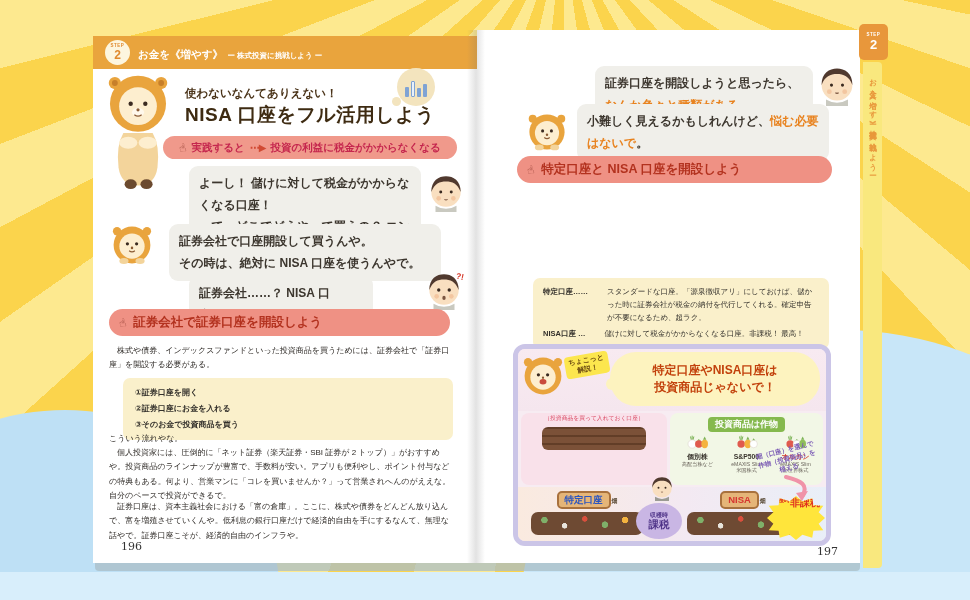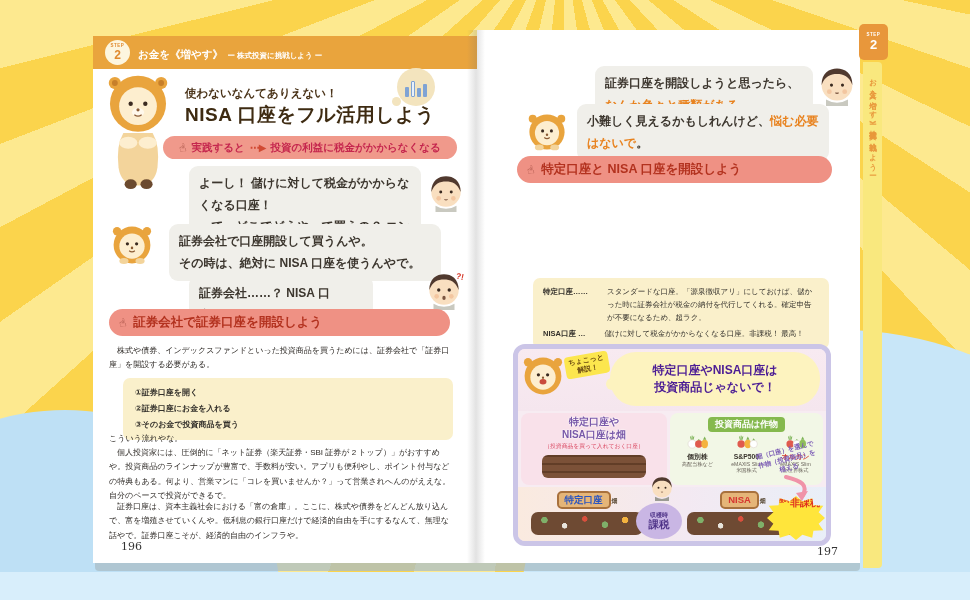--- a/index.html
+++ b/index.html
@@ -77,21 +77,21 @@
   .rp-body .types div{line-height:1.9;}
   .defs-box{position:absolute;left:56px;top:248px;width:296px;background:#FAF0CB;border-radius:7px;padding:8px 10px;box-sizing:border-box;font-size:7.5px;line-height:1.7;color:#33302B;}
   .def-entry{display:flex;}
   .def-entry + .def-entry{margin-top:4px;}
   .def-term{font-weight:bold;white-space:nowrap;margin-right:19px;flex:0 0 auto;}
 
   .illus{position:absolute;left:36px;top:314px;width:318px;height:202px;border:5px solid #CBC5E7;border-radius:12px;background:#F7ECF2;box-sizing:border-box;overflow:hidden;}
   .il-top{position:absolute;left:0;top:0;width:100%;height:62px;background:linear-gradient(180deg,#F8EAF1,#F5E6EE);}
   .il-lion{position:absolute;left:2px;top:4px;width:46px;height:46px;}
   .il-badge{position:absolute;left:47px;top:5px;background:#FCE64E;color:#6B4A12;font-size:7px;font-weight:bold;padding:2px 4px;border-radius:4px;transform:rotate(-10deg);white-space:pre-line;text-align:center;line-height:1.25;}
-  .il-bubble{position:absolute;left:92px;top:3px;width:210px;height:54px;background:#FDF3BF;border-radius:26px;display:flex;align-items:center;justify-content:center;text-align:center;color:#4c1d95;font-weight:bold;font-size:12px;line-height:1.4;white-space:pre-line;}
+  .il-bubble{position:absolute;left:92px;top:3px;width:210px;height:54px;background:#FDF3BF;border-radius:26px;display:flex;align-items:center;justify-content:center;text-align:center;color:#c2410c;font-weight:bold;font-size:12px;line-height:1.4;white-space:pre-line;}
   .il-bubble:before{content:"";position:absolute;left:-4px;top:26px;width:12px;height:12px;background:#FDF3BF;border-radius:50%;}
 
   .il-mid-left{position:absolute;left:3px;top:64px;width:146px;height:72px;background:#F9E1EA;border-radius:8px;text-align:center;}
   .fp-title{margin-top:3px;color:#7857A8;font-weight:bold;font-size:10px;line-height:1.25;white-space:pre-line;text-shadow:0 0 2px #fff,0 0 2px #fff;}
   .fp-sub{color:#D9455F;font-size:5.8px;margin-top:1px;}
   .fp-field{width:104px;height:23px;margin:4px auto 0;background:#7B5138;border-radius:6px;background-image:repeating-linear-gradient(180deg,rgba(50,25,8,.35) 0 2px,rgba(0,0,0,0) 2px 8px);}
 
   .il-mid-right{position:absolute;left:152px;top:64px;width:153px;height:72px;background:#F2F7E6;border-radius:8px;text-align:center;}
   .cp-chip{display:inline-block;background:#85B94E;color:#fff;font-weight:bold;font-size:9px;padding:1px 7px;border-radius:4px;margin-top:3px;}
   .cp-row{display:flex;justify-content:space-between;padding:2px 3px 0;}
@@ -315,22 +315,20 @@
             <ellipse cx="20" cy="25" rx="3" ry="2.4" fill="#C94A3B"></ellipse>
             <circle cx="20" cy="21.5" r="1" fill="#8A5A33"></circle>
           </svg>
           <div class="il-badge">ちょこっと
 解説！</div>
           <div class="il-bubble">特定口座やNISA口座は
 投資商品じゃないで！</div>
         </div>
 
         <div class="il-mid-left">
-          <div class="fp-title">特定口座や
-NISA口座は畑</div>
           <div class="fp-sub">（投資商品を買って入れておく口座）</div>
           <div class="fp-field"></div>
         </div>
 
         <div class="il-mid-right">
           <div><span class="cp-chip">投資商品は作物</span></div>
           <div class="cp-row">
             <div class="crop">
               <svg viewBox="0 0 26 18">
                 <path d="M5 7 L4 3 M7 7 L8 3 M6 7 L6 2" stroke="#7CB356" stroke-width="1.2" fill="none"></path>

